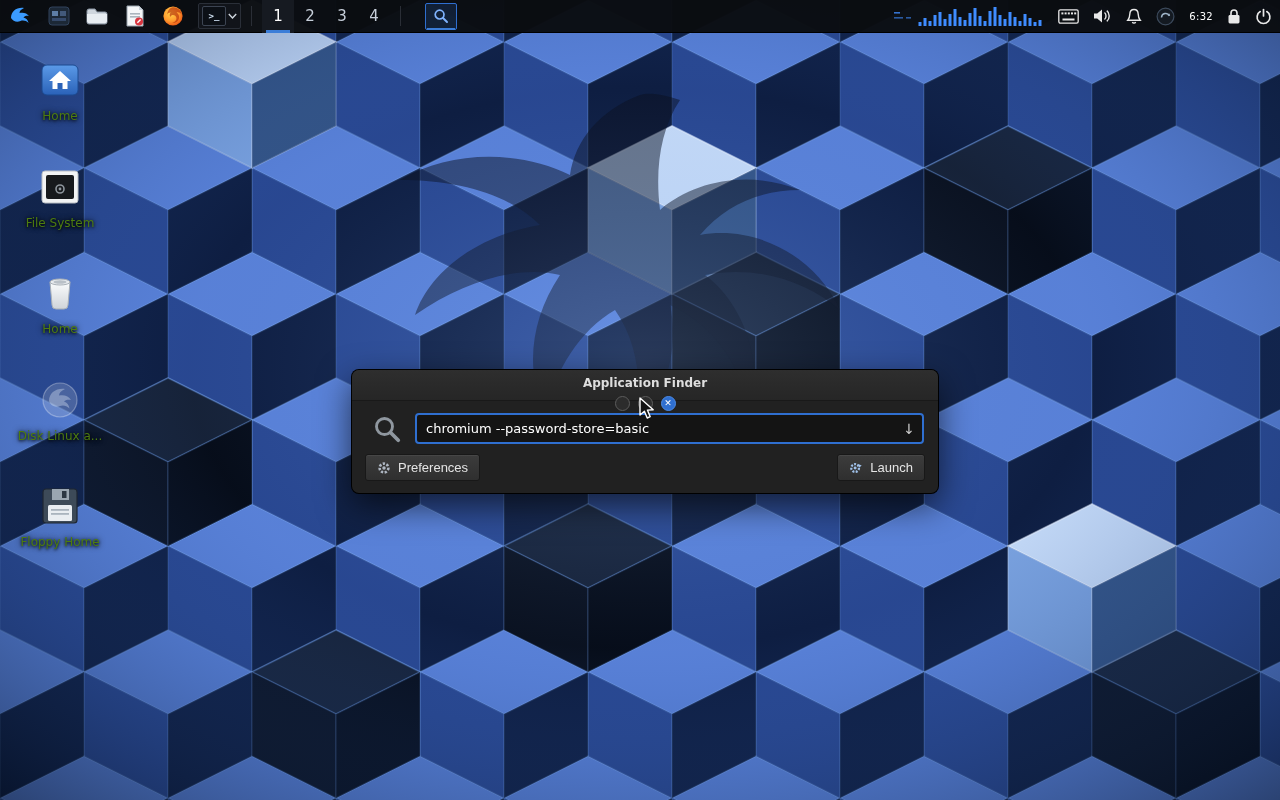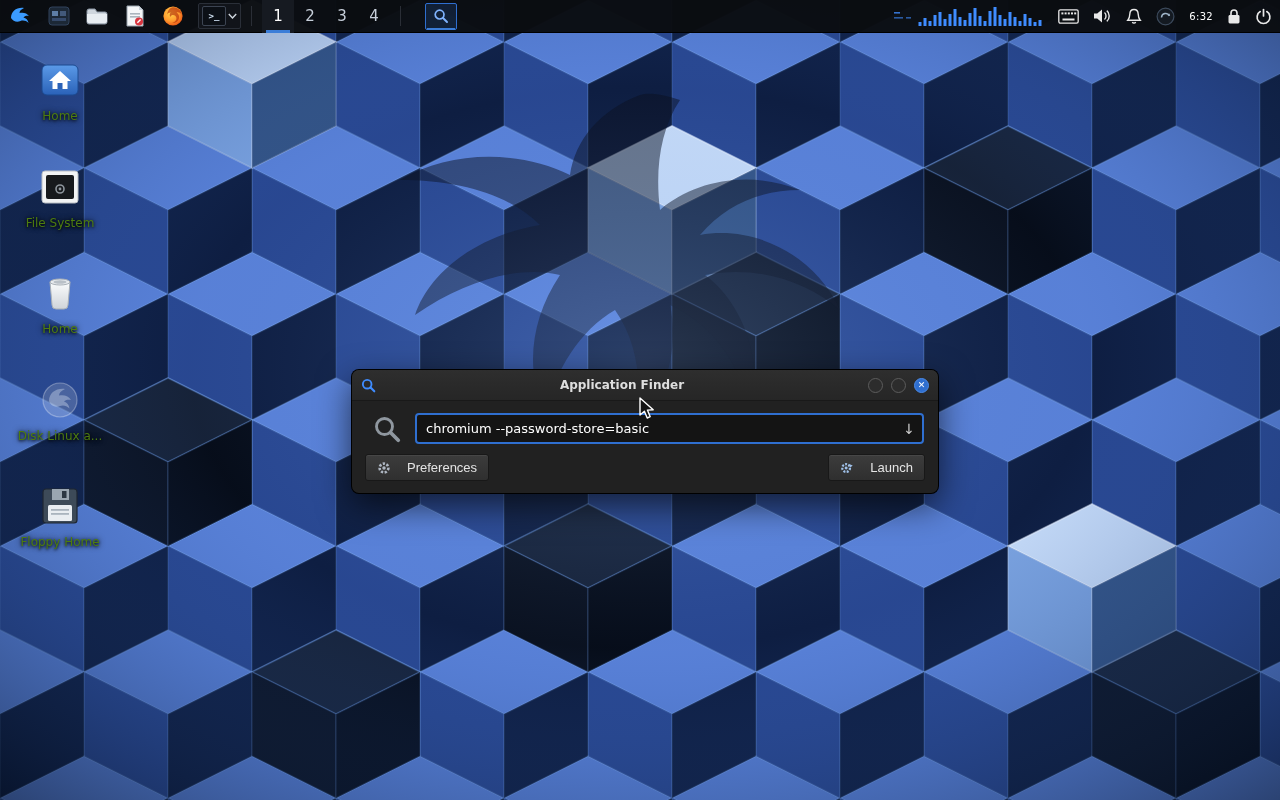--- a/index.html
+++ b/index.html
@@ -47,21 +47,21 @@
   }
   
   .appfinder{
     position:absolute;left:352px;top:370px;width:586px;z-index:20;
     background:#212121;border-radius:7px;
     box-shadow:0 12px 34px rgba(0,0,0,.65),0 0 0 1px #000;
   }
   .titlebar{
     height:30px;display:flex;align-items:center;padding:0 9px;gap:6px;
     background:linear-gradient(#2e2e2e,#262626);
-    border-radius:7px 7px 0 0;border-bottom:1px solid #191919;
+    border-radius:7px 7px 0 0;border-bottom:1px solid #191919;flex-direction:column;
   }
   .wtitle{flex:1;text-align:center;font-size:12px;font-weight:bold;color:#dedede;}
   .tb-btns{display:flex;gap:8px;align-items:center;}
   .circle-btn{width:15px;height:15px;border-radius:50%;border:1px solid #5c5c5c;background:#2c2c2c;box-sizing:border-box;cursor:pointer;}
   .circle-btn.close{background:#2f6fd0;border-color:#4b8ae6;color:#fff;font-size:9px;line-height:13px;
     display:flex;align-items:center;justify-content:center;font-weight:bold;}
   .finder-body{padding:9px 12px 12px;}
   .search-row{display:flex;align-items:center;gap:13px;padding:3px 2px 10px 8px;}
   .input-wrap{position:relative;flex:1;}
   input.cmd{
@@ -69,21 +69,21 @@
     background:#141414;border:2px solid #2f6fd0;border-radius:4px;
     color:#ffffff;font-size:13px;padding:0 30px 0 9px;outline:none;
     font-family:"DejaVu Sans","Liberation Sans",sans-serif;
   }
   .drop-arrow{
     position:absolute;right:9px;top:50%;transform:translateY(-50%);
     color:#cfcfcf;font-size:14px;cursor:pointer;line-height:1;
   }
   .btn-row{display:flex;justify-content:space-between;padding:0 1px;}
   .btn{
-    display:inline-flex;align-items:center;gap:16px;
+    display:inline-flex;align-items:center;gap:7px;
     background:linear-gradient(#3c3c3c,#2f2f2f);
     border:1px solid #181818;border-radius:3px;
     padding:5px 11px;color:#e4e4e4;font-size:13px;cursor:pointer;
     box-shadow:inset 0 1px 0 rgba(255,255,255,.06);
   }
   
   .cursor{position:absolute;left:637px;top:397px;z-index:50;pointer-events:none;}
 </style>
 </head>
 <body>

